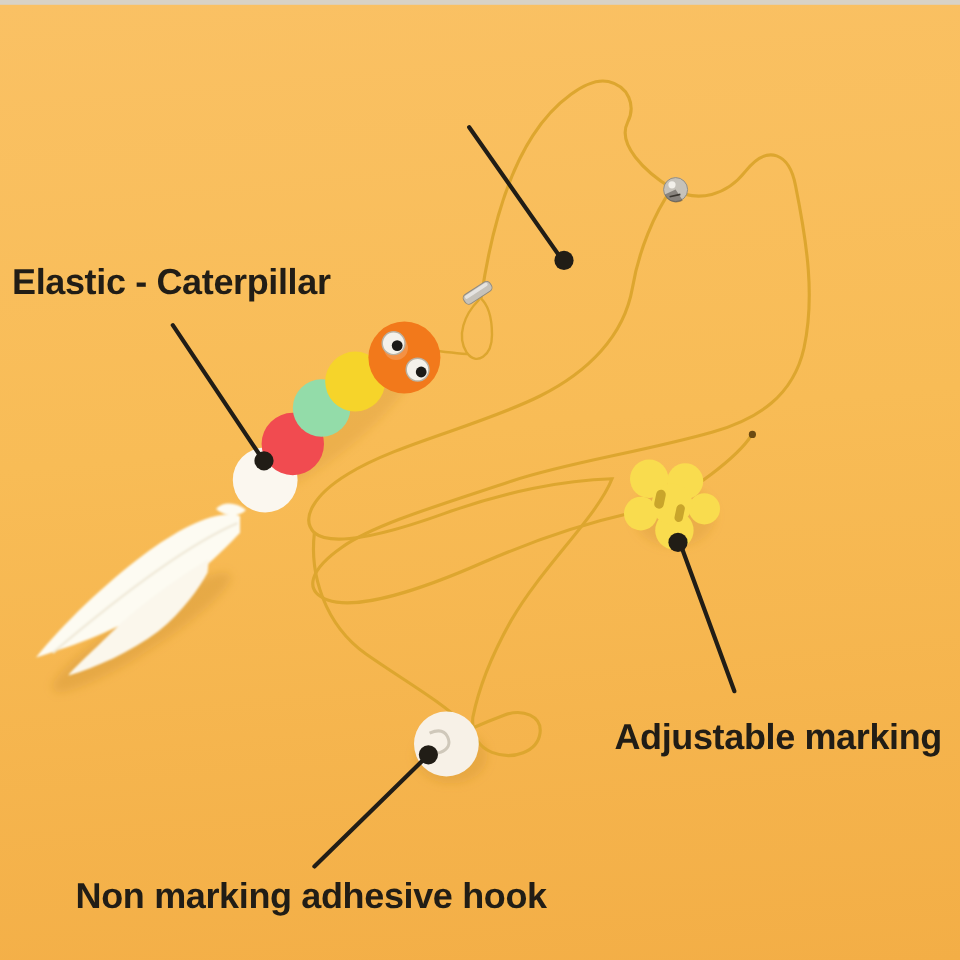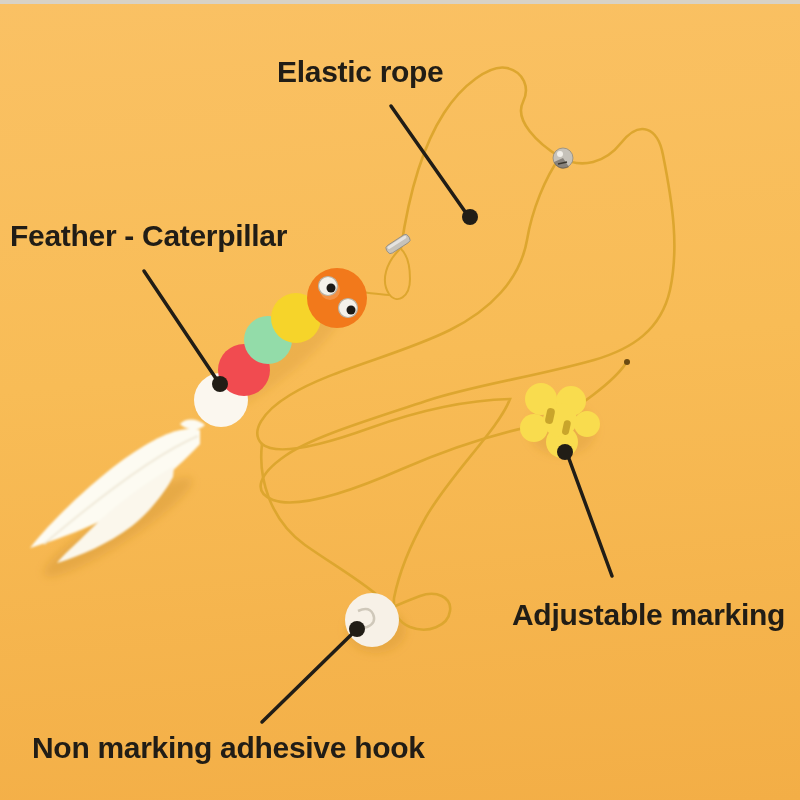--- a/index.html
+++ b/index.html
@@ -19,21 +19,21 @@
     position:absolute;
     font-weight:700;
     font-size:30px;
     letter-spacing:-0.3px;
     color:#211d16;
     white-space:nowrap;
   }
   .lbl-elastic{left:277px;top:55px;}
   .lbl-feather{left:10px;top:219px;}
   .lbl-buckle{left:512px;top:598px;}
-  .lbl-hook{left:32px;top:731px;}
+  .lbl-hook{left:63px;top:731px;}
 </style>
 </head>
 <body>
 
 <div class="scene">
 
   <div class="top-strip"></div>
 
   <svg class="figure-svg" width="800" height="800" viewBox="0 0 800 800">
     <defs>
@@ -124,18 +124,17 @@
       <path d="M 353 633 L 262 722"></path>
     </g>
     <g fill="#211d16">
       <circle cx="470" cy="217" r="8"></circle>
       <circle cx="220" cy="384" r="8"></circle>
       <circle cx="565" cy="452" r="8"></circle>
       <circle cx="357" cy="629" r="8"></circle>
     </g>
   </svg>
 
-  <div class="callout-label lbl-elastic">Elastic rope</div>
-  <div class="callout-label lbl-feather">Feather - Caterpillar</div>
+  <div class="callout-label lbl-feather">Elastic - Caterpillar</div>
   <div class="callout-label lbl-buckle">Adjustable marking</div>
   <div class="callout-label lbl-hook">Non marking adhesive hook</div>
 
 </div>
 
 </body></html>

